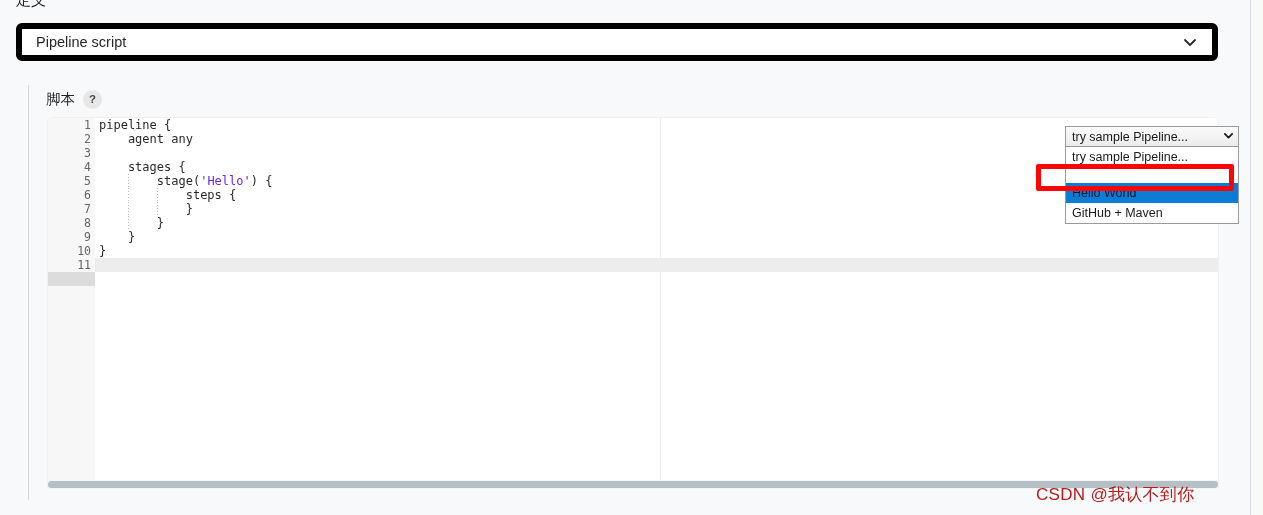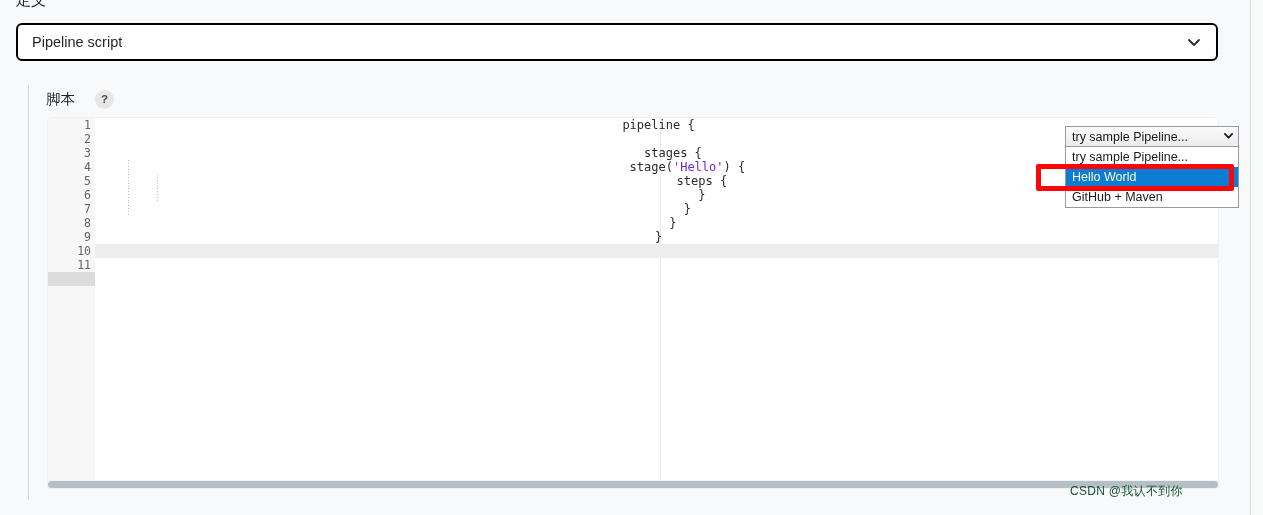--- a/index.html
+++ b/index.html
@@ -46,21 +46,21 @@
 
   
   .definition-select {
     position: absolute;
     left: 16px;
     top: 23px;
     width: 1202px;
     height: 38px;
     box-sizing: border-box;
     background: #ffffff;
-    border: 2px solid #000000;
+    border: 6px solid #000000;
     border-radius: 6px;
     display: flex;
     align-items: center;
     padding: 0 14px;
     font-size: 14.5px;
     color: #23282c;
   }
   .definition-select .value { flex: 1; }
   .chev {
     width: 16px; height: 16px;
@@ -81,21 +81,21 @@
     width: 1px;
     height: 415px;
     background: #d4d8db;
   }
   .script-label-row {
     position: absolute;
     left: 18px;
     top: 5px;
     display: flex;
     align-items: center;
-    gap: 20px;
+    gap: 8px;
   }
   .script-label {
     font-size: 14.5px;
     color: #1f2328;
   }
   .help-badge {
     width: 19px; height: 19px;
     border-radius: 50%;
     background: #e7e7e7;
     color: #4a4a4a;
@@ -166,21 +166,20 @@
     height: 369px;
     background: #ececec;
   }
   .code-line {
     height: 14px;
     line-height: 14px;
     padding-left: 4px;
     white-space: pre;
     color: #2a2a2a;
     position: relative;
-    text-align: center;
   }
   .code-line.active {
     background: #ededed;
   }
   .str { color: #6d28d9; }
   .indent-guide {
     position: absolute;
     top: 0;
     width: 1px;
     height: 14px;
@@ -235,42 +234,43 @@
     height: 20px;
     line-height: 20px;
     padding: 0 6px;
     font-size: 12.5px;
     color: #1a1a1a;
     white-space: nowrap;
     overflow: hidden;
   }
   .sample-opt.selected {
     background: #0c7cd5;
-    color: #fef9c3;
+    color: #0f172a;
+    margin-top: 16px;
   }
 
   
   .annot-box {
     position: absolute;
     left: 1036px;
     top: 164px;
     width: 198px;
     height: 27px;
     border: 5px solid #fb0606;
     box-sizing: border-box;
     border-radius: 2px;
   }
 
   
   .watermark {
     position: absolute;
-    left: 1070px;
+    left: 1036px;
     top: 483px;
-    font-size: 12px;
-    color: #14532d;
+    font-size: 17px;
+    color: #b91c1c;
     white-space: nowrap;
     letter-spacing: 0.3px;
   }
 </style>
 </head>
 <body>
 
 <div class="page-area"></div>
 <div class="page-edge"></div>
 
@@ -305,20 +305,21 @@
       <div class="gutter-line"><span>8</span></div>
       <div class="gutter-line"><span>9</span></div>
       <div class="gutter-line"><span>10</span></div>
       <div class="gutter-line"><span>11</span></div>
       <div class="gutter-line active"><span>12</span></div>
     </div>
   <div class="code-area">
     <div class="ruler"></div>
     <div id="code-lines">
         <div class="code-line"><span>pipeline {</span></div>
+        <div class="code-line"><span>    agent any</span></div>
         <div class="code-line">&nbsp;</div>
         <div class="code-line"><span>    stages {</span></div>
         <div class="code-line"><span class="indent-guide" style="left: 32.88px;"></span><span>        stage(</span><span class="str">'Hello'</span><span>) {</span></div>
         <div class="code-line"><span class="indent-guide" style="left: 32.88px;"></span><span class="indent-guide" style="left: 61.76px;"></span><span>            steps {</span></div>
         <div class="code-line"><span class="indent-guide" style="left: 32.88px;"></span><span class="indent-guide" style="left: 61.76px;"></span><span>            }</span></div>
         <div class="code-line"><span class="indent-guide" style="left: 32.88px;"></span><span>        }</span></div>
         <div class="code-line"><span>    }</span></div>
         <div class="code-line"><span>}</span></div>
         <div class="code-line active">&nbsp;</div>
       </div>

